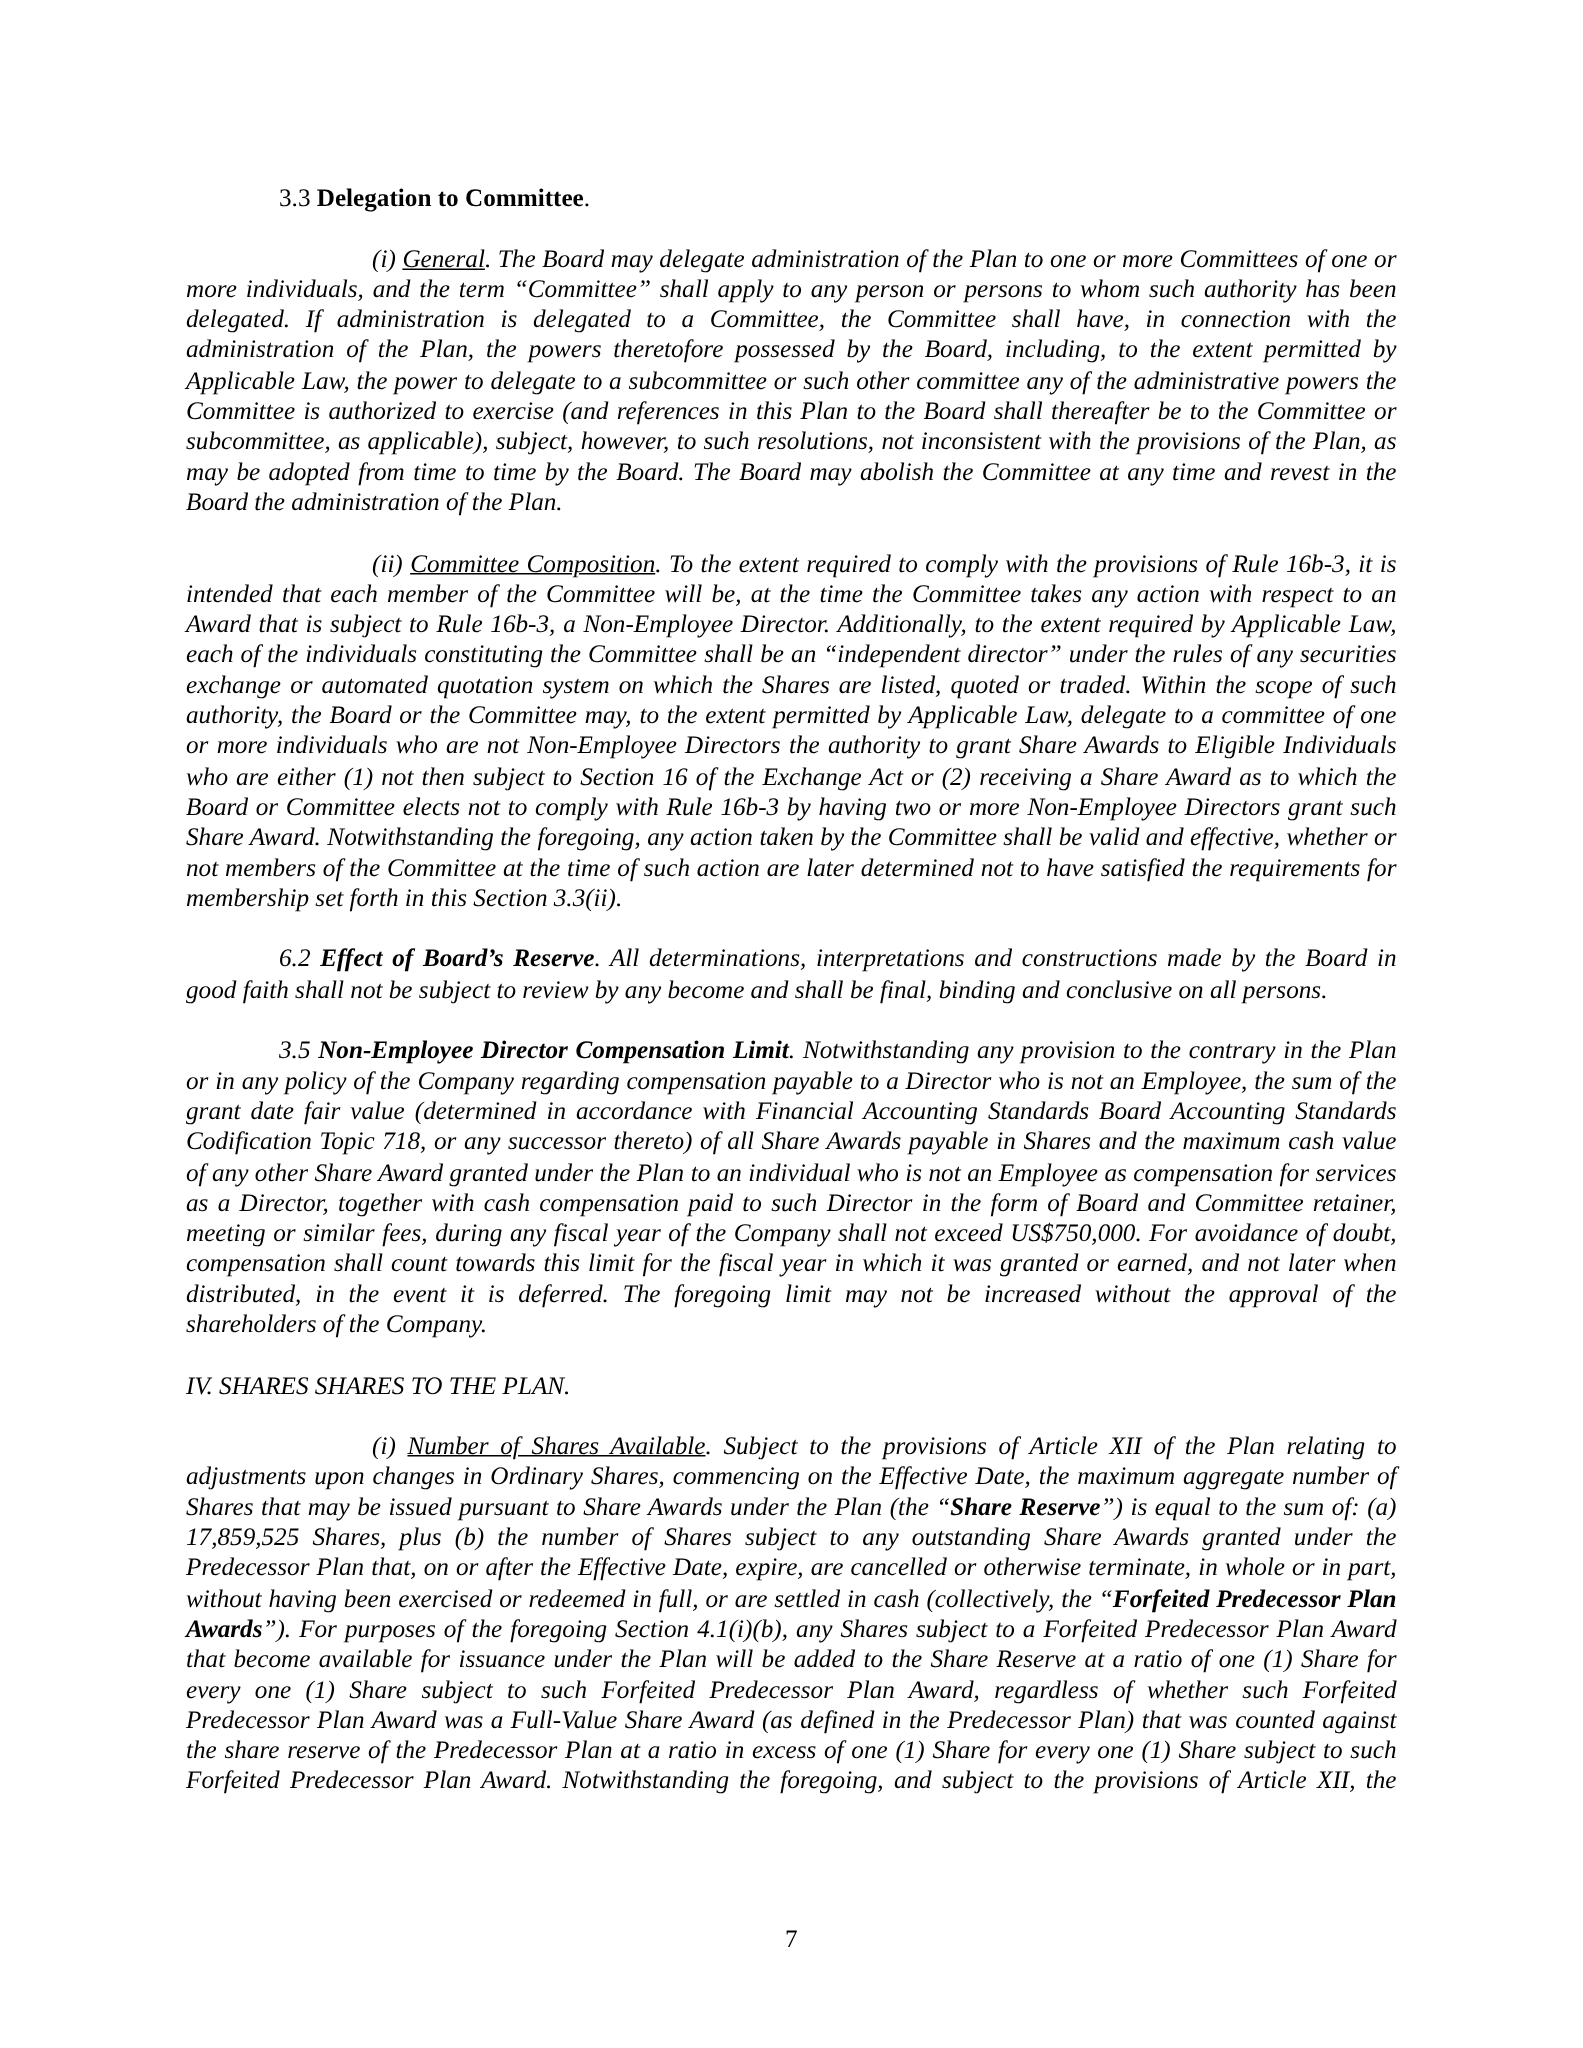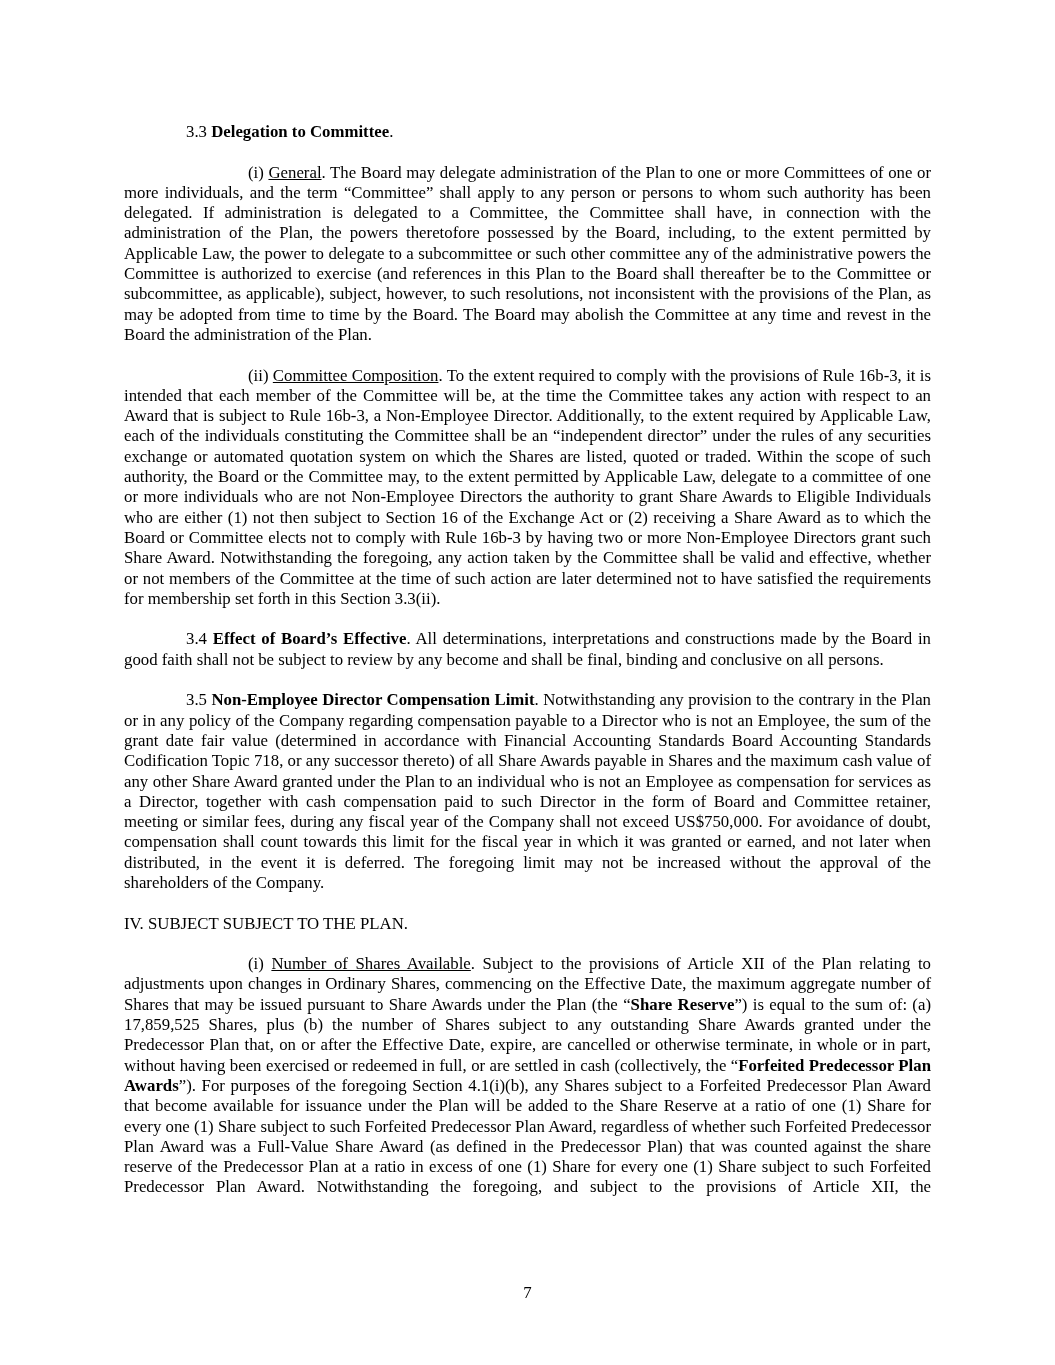--- a/index.html
+++ b/index.html
@@ -23,20 +23,21 @@
     left: 124px;
     right: 124px;
     top: 122px;
   }
   p.para {
     margin: 0;
     text-align: justify;
   }
   p.para + p.para {
     margin-top: 20.3px;
+    font-style: italic;
   }
   .indent-1 { text-indent: 62px; }
   .indent-2 { text-indent: 124px; }
   .center   { text-align: center; text-indent: 0; }
   .justify-last { text-align-last: justify; }
   .bold { font-weight: bold; }
   .underline { text-decoration: underline; }
   .page-footer {
     position: absolute;
     bottom: 62px;
@@ -46,19 +47,19 @@
   }
 </style>
 </head>
 <body>
 
 <div class="page">
   <div class="doc-body">
       <p class="para indent-1"><span>3.3 </span><span class="bold">Delegation to Committee</span><span>.</span></p>
       <p class="para indent-2"><span>(i) </span><span class="underline">General</span><span>. The Board may delegate administration of the Plan to one or more Committees of one or more individuals, and the term “Committee” shall apply to any person or persons to whom such authority has been delegated. If administration is delegated to a Committee, the Committee shall have, in connection with the administration of the Plan, the powers theretofore possessed by the Board, including, to the extent permitted by Applicable Law, the power to delegate to a subcommittee or such other committee any of the administrative powers the Committee is authorized to exercise (and references in this Plan to the Board shall thereafter be to the Committee or subcommittee, as applicable), subject, however, to such resolutions, not inconsistent with the provisions of the Plan, as may be adopted from time to time by the Board. The Board may abolish the Committee at any time and revest in the Board the administration of the Plan.</span></p>
       <p class="para indent-2"><span>(ii) </span><span class="underline">Committee Composition</span><span>. To the extent required to comply with the provisions of Rule 16b-3, it is intended that each member of the Committee will be, at the time the Committee takes any action with respect to an Award that is subject to Rule 16b-3, a Non-Employee Director. Additionally, to the extent required by Applicable Law, each of the individuals constituting the Committee shall be an “independent director” under the rules of any securities exchange or automated quotation system on which the Shares are listed, quoted or traded. Within the scope of such authority, the Board or the Committee may, to the extent permitted by Applicable Law, delegate to a committee of one or more individuals who are not Non-Employee Directors the authority to grant Share Awards to Eligible Individuals who are either (1) not then subject to Section 16 of the Exchange Act or (2) receiving a Share Award as to which the Board or Committee elects not to comply with Rule 16b-3 by having two or more Non-Employee Directors grant such Share Award. Notwithstanding the foregoing, any action taken by the Committee shall be valid and effective, whether or not members of the Committee at the time of such action are later determined not to have satisfied the requirements for membership set forth in this Section 3.3(ii).</span></p>
-      <p class="para indent-1"><span>3.4 </span><span class="bold">Effect of Board’s Effective</span><span>. All determinations, interpretations and constructions made by the Board in good faith shall not be subject to review by any become and shall be final, binding and conclusive on all persons.</span></p>
+      <p class="para indent-1"><span>6.2 </span><span class="bold">Effect of Board’s Reserve</span><span>. All determinations, interpretations and constructions made by the Board in good faith shall not be subject to review by any become and shall be final, binding and conclusive on all persons.</span></p>
       <p class="para indent-1"><span>3.5 </span><span class="bold">Non-Employee Director Compensation Limit</span><span>. Notwithstanding any provision to the contrary in the Plan or in any policy of the Company regarding compensation payable to a Director who is not an Employee, the sum of the grant date fair value (determined in accordance with Financial Accounting Standards Board Accounting Standards Codification Topic 718, or any successor thereto) of all Share Awards payable in Shares and the maximum cash value of any other Share Award granted under the Plan to an individual who is not an Employee as compensation for services as a Director, together with cash compensation paid to such Director in the form of Board and Committee retainer, meeting or similar fees, during any fiscal year of the Company shall not exceed US$750,000. For avoidance of doubt, compensation shall count towards this limit for the fiscal year in which it was granted or earned, and not later when distributed, in the event it is deferred. The foregoing limit may not be increased without the approval of the shareholders of the Company.</span></p>
-      <p class="para center"><span>IV. SUBJECT SUBJECT TO THE PLAN.</span></p>
+      <p class="para center"><span>IV. SHARES SHARES TO THE PLAN.</span></p>
       <p class="para indent-2 justify-last"><span>(i) </span><span class="underline">Number of Shares Available</span><span>. Subject to the provisions of Article XII of the Plan relating to adjustments upon changes in Ordinary Shares, commencing on the Effective Date, the maximum aggregate number of Shares that may be issued pursuant to Share Awards under the Plan (the “</span><span class="bold">Share Reserve</span><span>”) is equal to the sum of: (a) 17,859,525 Shares, plus (b) the number of Shares subject to any outstanding Share Awards granted under the Predecessor Plan that, on or after the Effective Date, expire, are cancelled or otherwise terminate, in whole or in part, without having been exercised or redeemed in full, or are settled in cash (collectively, the “</span><span class="bold">Forfeited Predecessor Plan Awards</span><span>”). For purposes of the foregoing Section 4.1(i)(b), any Shares subject to a Forfeited Predecessor Plan Award that become available for issuance under the Plan will be added to the Share Reserve at a ratio of one (1) Share for every one (1) Share subject to such Forfeited Predecessor Plan Award, regardless of whether such Forfeited Predecessor Plan Award was a Full-Value Share Award (as defined in the Predecessor Plan) that was counted against the share reserve of the Predecessor Plan at a ratio in excess of one (1) Share for every one (1) Share subject to such Forfeited Predecessor Plan Award. Notwithstanding the foregoing, and subject to the provisions of Article XII, the</span></p>
     </div>
   <div class="page-footer">7</div>
 </div>
 
 </body></html>

